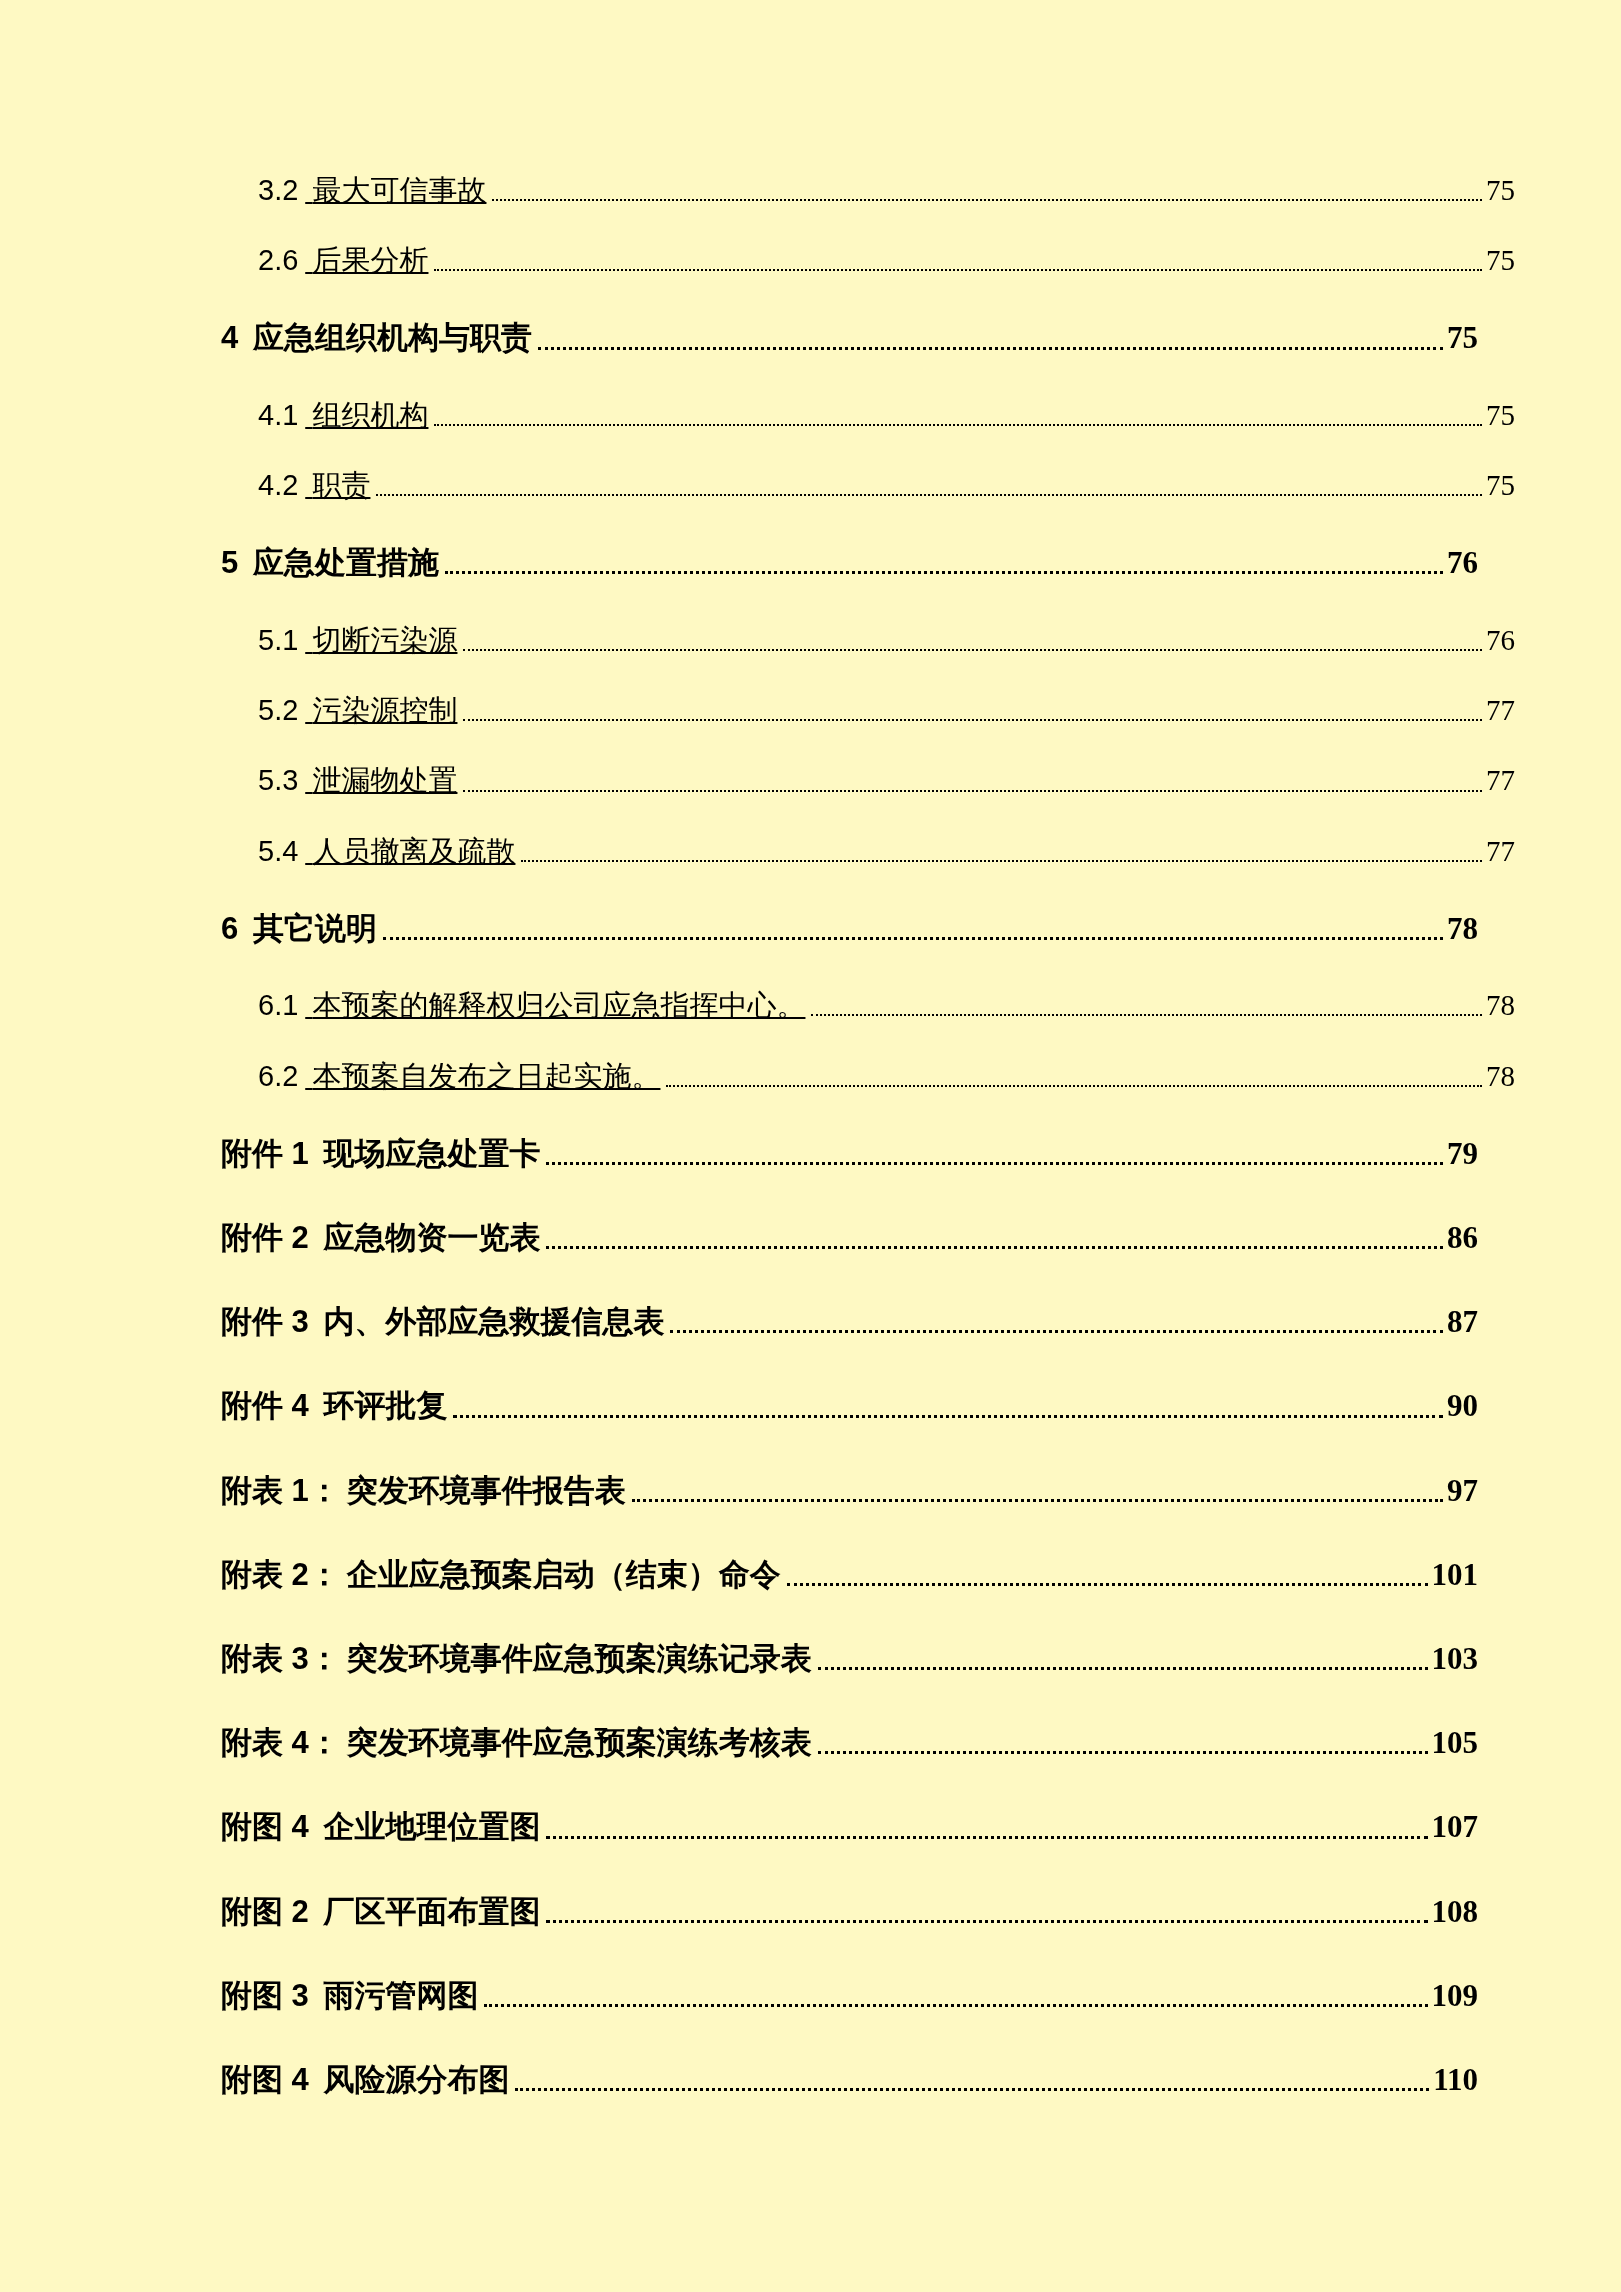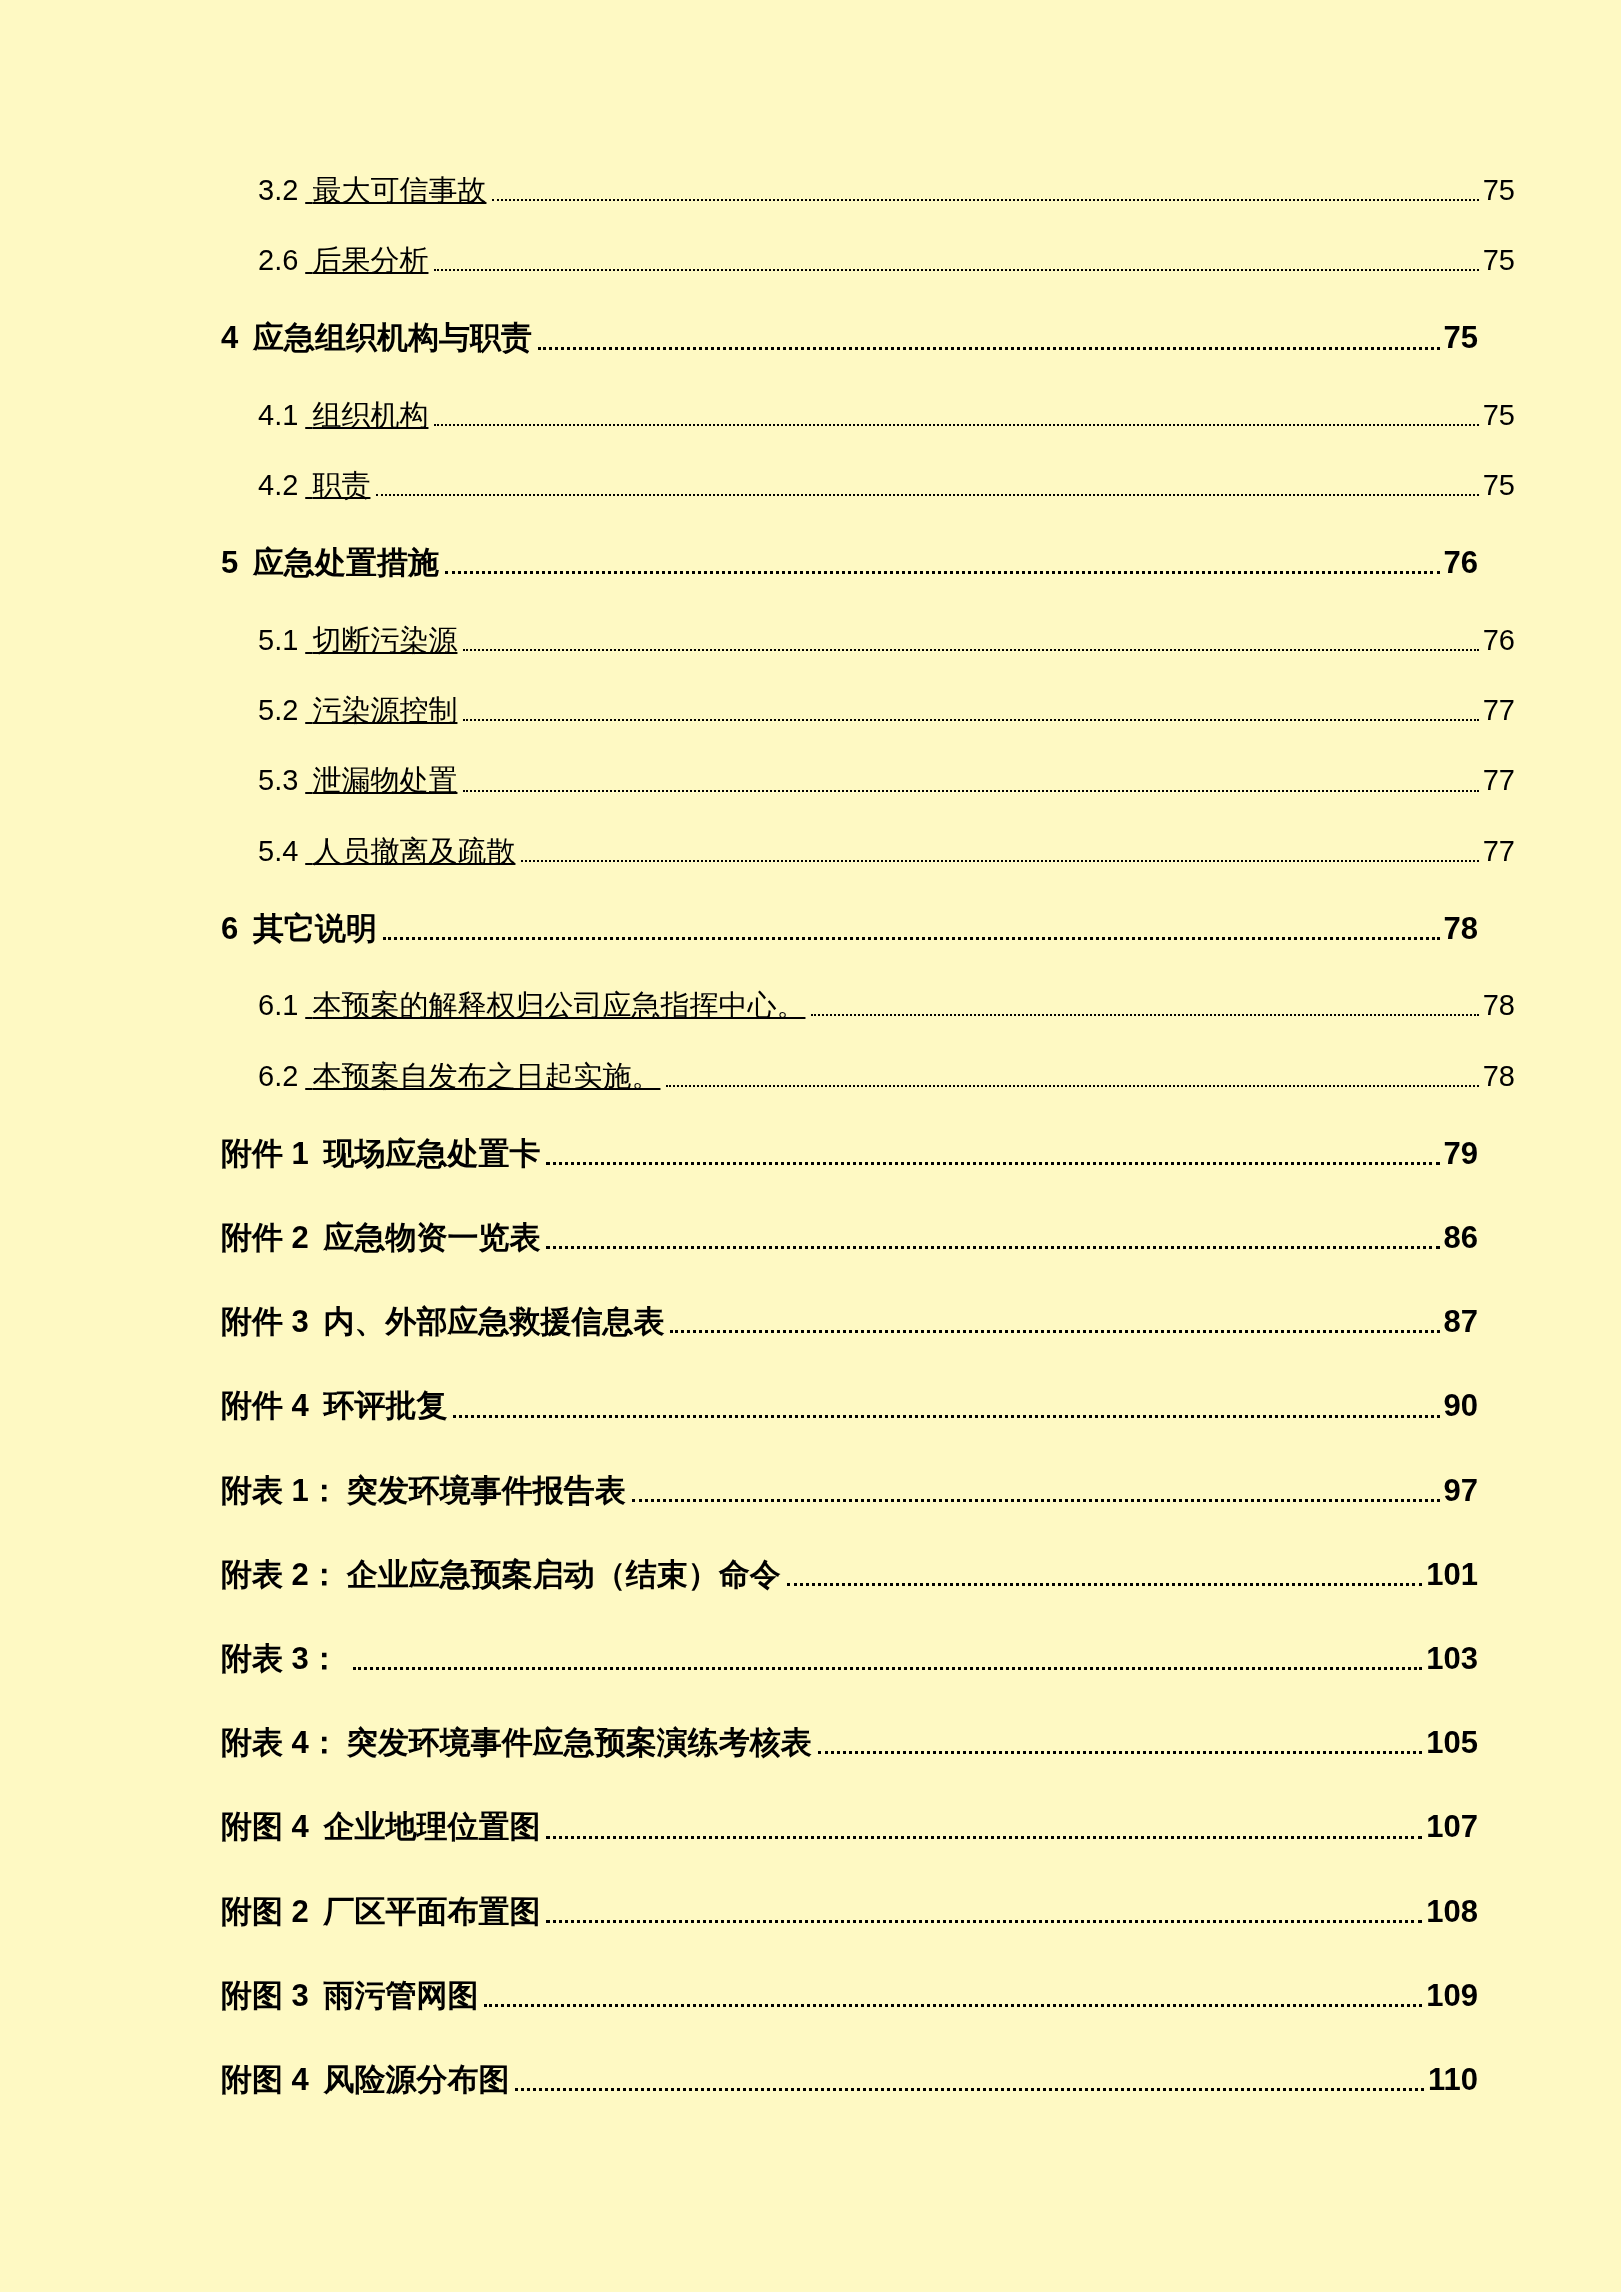--- a/index.html
+++ b/index.html
@@ -63,21 +63,21 @@
     height: 0;
     min-width: 29px;
     border-bottom: 2.9px dotted #000000;
     margin: 0 3.9px 11.8px 5.9px;
   }
   .l1 .leader {
     border-bottom-width: 3.9px;
     margin-bottom: 11.8px;
   }
   .pagenum {
-    font-family: Liberation Sans, sans-serif;
+    font-family: Liberation Serif, serif;
     flex: 0 0 auto;
   }
 </style>
 </head>
 <body>
 
 <div class="page">
 
   <div class="row l2">
     <span class="num">3.2</span>
@@ -207,20 +207,21 @@
 
   <div class="row l1">
     <span class="num">附表 2：</span>
       <span class="title">企业应急预案启动（结束）命令</span>
     <span class="leader"></span>
     <span class="pagenum">101</span>
   </div>
 
   <div class="row l1">
     <span class="num">附表 3：</span>
+      <span class="title">突发环境事件应急预案演练记录表</span>
     <span class="leader"></span>
     <span class="pagenum">103</span>
   </div>
 
   <div class="row l1">
     <span class="num">附表 4：</span>
       <span class="title">突发环境事件应急预案演练考核表</span>
     <span class="leader"></span>
     <span class="pagenum">105</span>
   </div>

